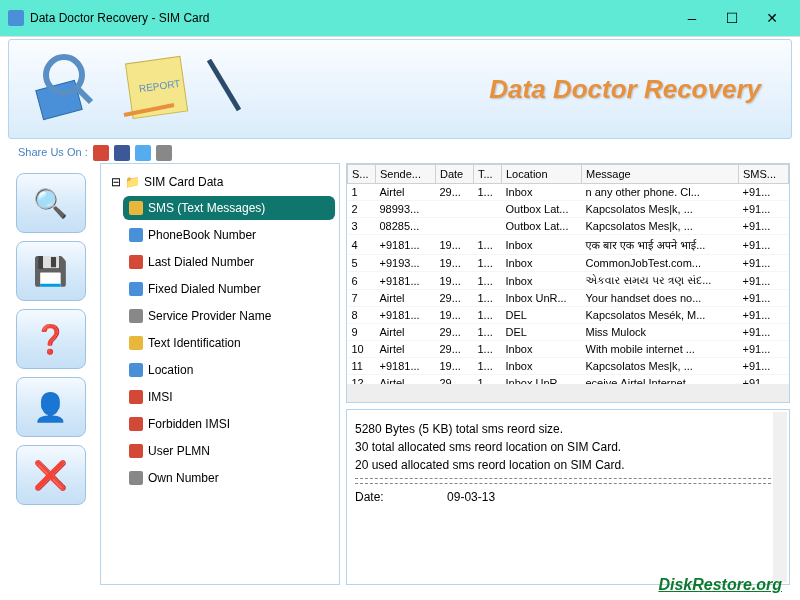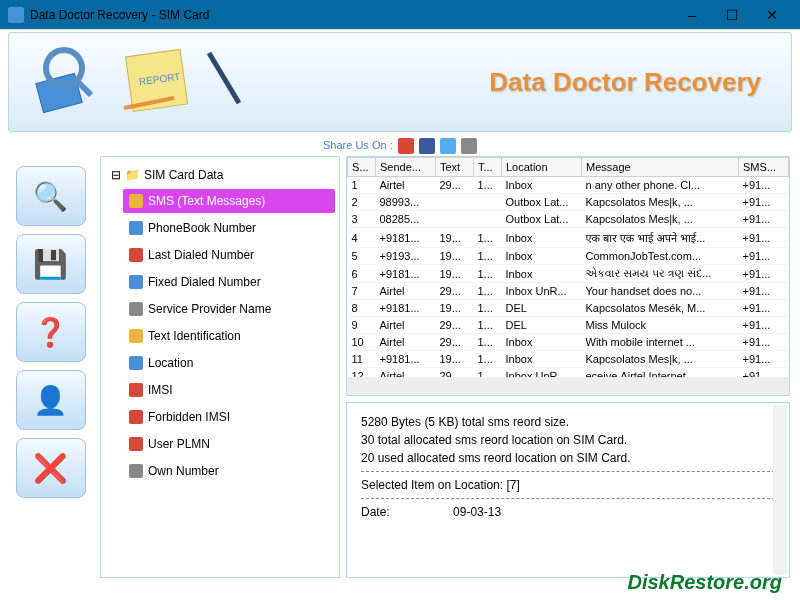--- a/index.html
+++ b/index.html
@@ -1,56 +1,56 @@
 <!DOCTYPE html>
 <html><head>
 <meta charset="utf-8">
 <style>
 * { box-sizing: border-box; margin: 0; padding: 0; font-family: "Segoe UI", Tahoma, sans-serif; }
 body { width: 800px; height: 600px; background: #fff; overflow: hidden; position: relative; }
 
-.titlebar { height: 30px; background: #0369a1; display: flex; align-items: center; padding: 0 8px; border-bottom: 1px solid #ddd; }
+.titlebar { height: 37px; background: #5eead4; display: flex; align-items: center; padding: 0 8px; border-bottom: 1px solid #ddd; }
 .titlebar .icon { width: 16px; height: 16px; background: #4a90d9; border-radius: 2px; margin-right: 6px; }
 .titlebar .title { font-size: 12px; flex: 1; }
 .titlebar .ctrl { width: 40px; height: 28px; display: flex; align-items: center; justify-content: center; font-size: 14px; cursor: pointer; }
 
 .banner { height: 100px; background: linear-gradient(180deg, #fafdff 0%, #eaf4fd 50%, #d9ecfa 100%); border: 1px solid #b5d5ee; margin: 2px 8px; border-radius: 3px; position: relative; display: flex; align-items: center; }
 .banner-left { width: 260px; height: 100%; position: relative; }
 .banner-right { flex: 1; text-align: right; padding-right: 30px; }
-.brand-title { font-size: 26px; font-weight: bold; color: #e8913d; text-shadow: 1px 1px 2px rgba(0,0,0,0.2); }
+.brand-title { font-size: 26px; font-weight: bold; font-style: italic; color: #e8913d; text-shadow: 1px 1px 2px rgba(0,0,0,0.2); }
 .brand-sub { font-size: 22px; color: #3670b9; font-style: italic; margin-top: 2px; }
 
-.share-row { text-align: center; padding: 4px 18px 2px; font-size: 11px; color: #4783c0; }
+.share-row { text-align: left; padding: 4px 18px 2px; font-size: 11px; color: #4783c0; }
 .share-row .sicon { display: inline-block; width: 16px; height: 16px; margin-left: 2px; vertical-align: middle; border-radius: 2px; }
 .g { background: #d34836; } .f { background: #3b5998; } .t { background: #55acee; } .e { background: #888; }
 
 .main { display: flex; padding: 0 10px 10px; height: 432px; }
 
 .sidebar { width: 90px; padding: 10px 6px; }
 .sbtn { width: 70px; height: 60px; margin-bottom: 8px; border: 1px solid #9fc2e0; border-radius: 8px; background: linear-gradient(180deg, #f5faff 0%, #d8ebfa 50%, #c5dff5 100%); display: flex; align-items: center; justify-content: center; cursor: pointer; font-size: 28px; }
 
 .tree-panel { width: 240px; border: 1px solid #b5d5ee; background: #fff; padding: 8px 4px; overflow: auto; }
 .tree-root { font-size: 12px; padding: 3px 6px; display: flex; align-items: center; gap: 4px; }
 .tree-items { margin-left: 18px; margin-top: 4px; }
 .tree-item { font-size: 12px; padding: 5px 6px; display: flex; align-items: center; gap: 5px; cursor: pointer; border-radius: 2px; margin-bottom: 3px; }
-.tree-item.sel { background: #d946ef; color: #fff; }
+.tree-item.sel { background: #0f766e; color: #fff; border-radius: 6px; }
 .ticon { width: 14px; height: 14px; flex-shrink: 0; border-radius: 2px; }
 
 .right-col { flex: 1; margin-left: 6px; display: flex; flex-direction: column; }
 .grid-wrap { border: 1px solid #b5d5ee; background: #fff; height: 240px; overflow: hidden; position: relative; }
 .grid { width: 100%; border-collapse: collapse; font-size: 11px; table-layout: fixed; }
 .grid th { border: 1px solid #d0d0d0; padding: 3px 4px; text-align: left; background: #f7f7f7; font-weight: normal; white-space: nowrap; overflow: hidden; }
 .grid td { border-bottom: 1px solid #f5f5f5; padding: 2px 4px; white-space: nowrap; overflow: hidden; text-overflow: ellipsis; }
 .grid-scroll { height: 18px; background: #eee; position: absolute; bottom: 0; left: 0; right: 0; }
 
-.detail { border: 1px solid #b5d5ee; background: #fff; margin-top: 6px; flex: 1; padding: 10px 14px; font-size: 12px; line-height: 1.5; overflow: auto; position: relative; }
+.detail { border: 1px solid #b5d5ee; background: #fff; margin-top: 6px; flex: 1; padding: 10px 8px; font-size: 12px; line-height: 1.5; overflow: auto; position: relative; }
 .detail hr { border: none; border-top: 1px dashed #888; margin: 4px 0; }
 .det-scroll { position: absolute; right: 2px; top: 2px; bottom: 2px; width: 14px; background: #f0f0f0; }
 
-.footer-link { position: absolute; bottom: 6px; right: 18px; font-size: 20px; font-style: italic; font-weight: bold; color: #0c7a2c; }
+.footer-link { position: absolute; bottom: 6px; right: 18px; font-size: 16px; font-style: italic; font-weight: bold; color: #0c7a2c; text-decoration: underline; }
 .minus { font-family: monospace; }
 </style>
 </head>
 <body>
 
 <div class="titlebar">
   <div class="icon"></div>
   <div class="title">Data Doctor Recovery - SIM Card</div>
   <div class="ctrl minus">—</div>
   <div class="ctrl">☐</div>
@@ -155,21 +155,21 @@
             <col style="width:38px">
             <col style="width:28px">
             <col style="width:80px">
             <col>
             <col style="width:50px">
           </colgroup>
         <thead>
             <tr id="grid-head">
               <th>S...</th>
               <th>Sende...</th>
-              <th>Text</th>
+              <th>Date</th>
               <th>T...</th>
               <th>Location</th>
               <th>Message</th>
               <th>SMS...</th>
             </tr>
           </thead>
         <tbody id="grid-body">
             <tr>
               <td>1</td>
               <td>Airtel</td>
@@ -290,21 +290,20 @@
           </tbody>
       </table>
       <div class="grid-scroll"></div>
     </div>
 
     <div class="detail">
       <div>5280 Bytes (5 KB) total sms reord size.</div>
       <div>30 total allocated sms reord location on SIM Card.</div>
       <div>20 used allocated sms reord location on SIM Card.</div>
       <hr>
-      <div>Selected Item on Location: [7]</div>
       <hr>
       <div>
         <span>Date:</span>&nbsp;&nbsp;&nbsp;&nbsp;&nbsp;&nbsp;&nbsp;&nbsp;&nbsp;&nbsp;&nbsp;&nbsp;&nbsp;&nbsp;&nbsp;&nbsp;&nbsp;&nbsp;
         <span>09-03-13</span>
       </div>
       <div class="det-scroll"></div>
     </div>
   </div>
 
 </div>

